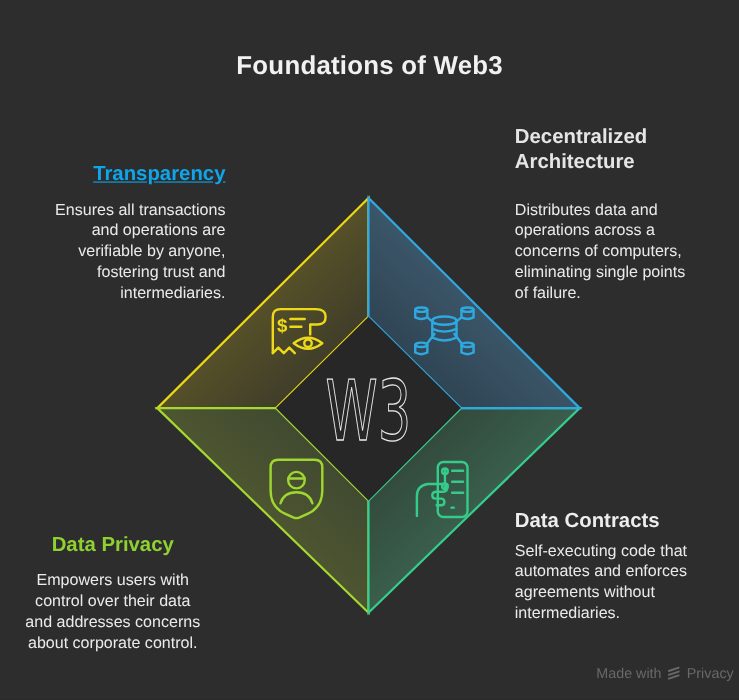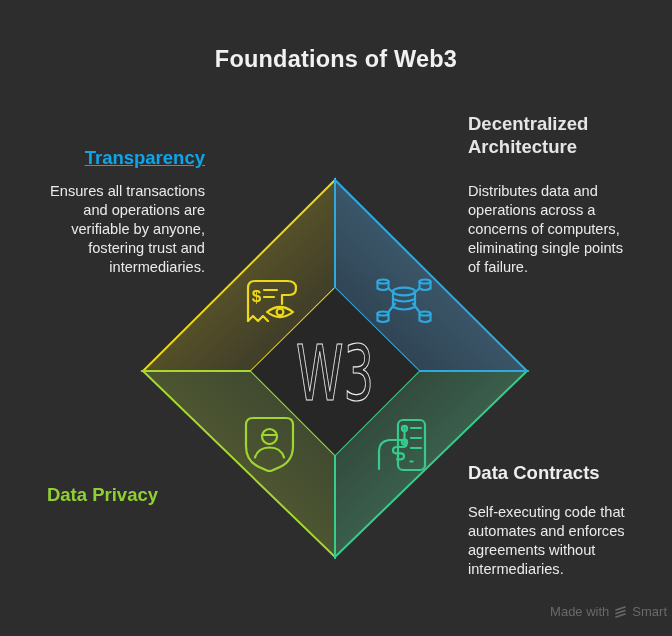--- a/index.html
+++ b/index.html
@@ -22,21 +22,21 @@
   }
   .h-yellow{color:#0ea5e9;text-decoration:underline;}
   .h-blue{color:#e5e5e5;}
   .h-lime{color:#8FD133;}
   .h-white{color:#EDEDED;}
   .body-text{
     margin-top:13px;font-size:14.6px;line-height:19px;color:#EAEAEA;
     white-space:pre-line;font-weight:normal;
   }
   .blk-tr .body-text{margin-top:24px;}
-  .blk-br .body-text{margin-top:19px;}
+  .blk-br .body-text{margin-top:8px;}
   .watermark{
     position:absolute;right:21px;top:604px;z-index:1;display:flex;
     align-items:center;gap:5px;color:#696969;font-size:13px;cursor:pointer;
   }
   .watermark svg{display:block;}
 </style>
 </head>
 <body>
 
 <div class="canvas">
@@ -129,35 +129,39 @@
 Architecture</div>
     <div class="body-text">Distributes data and
 operations across a
 concerns of computers,
 eliminating single points
 of failure.</div>
   </div>
 
   <div class="block blk-bl">
     <div class="heading h-lime">Data Privacy</div>
+    <div class="body-text">Empowers users with
+control over their data
+and addresses concerns
+about corporate control.</div>
   </div>
 
   <div class="block blk-br">
     <div class="heading h-white">Data Contracts</div>
     <div class="body-text">Self-executing code that
 automates and enforces
 agreements without
 intermediaries.</div>
   </div>
 
   <div class="watermark">
     <span>Made with</span>
     <svg width="13" height="14" viewBox="0 0 13 14">
       <g stroke="#696969" stroke-width="1.7" stroke-linecap="round" fill="none">
         <path d="M2,5 L11,2"></path>
         <path d="M2,8.5 L11,5.5"></path>
         <path d="M2,12 L11,9"></path>
       </g>
     </svg>
-    <span>Smart</span>
+    <span>Privacy</span>
   </div>
 
 </div>
 
 </body></html>

